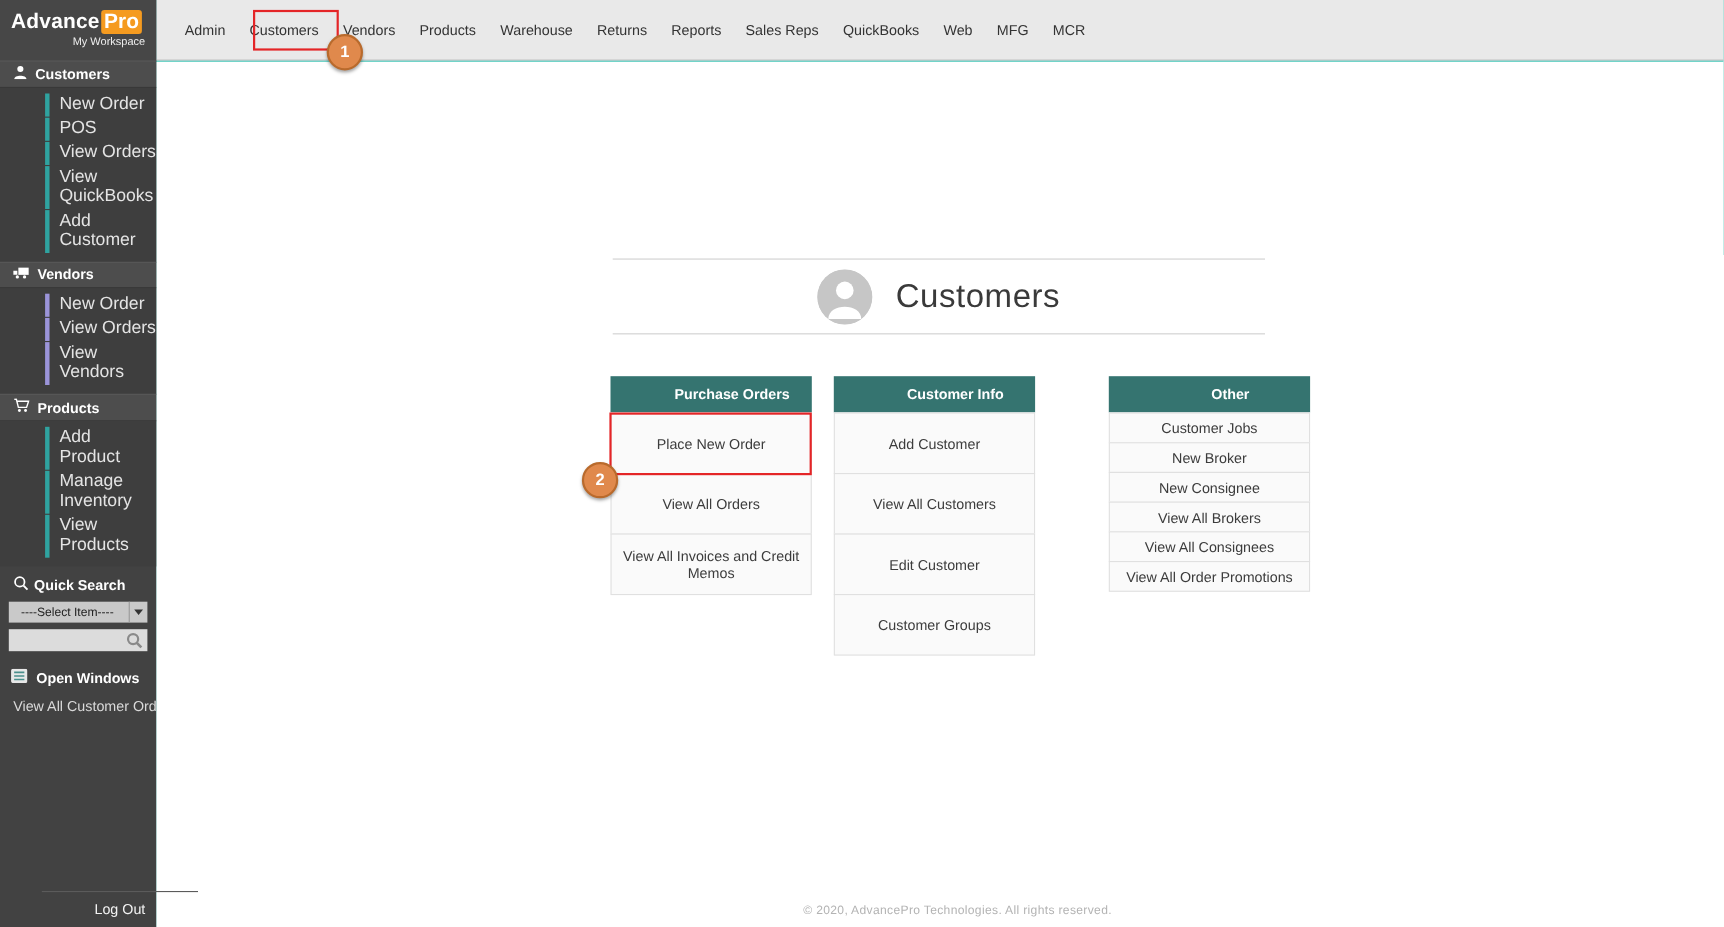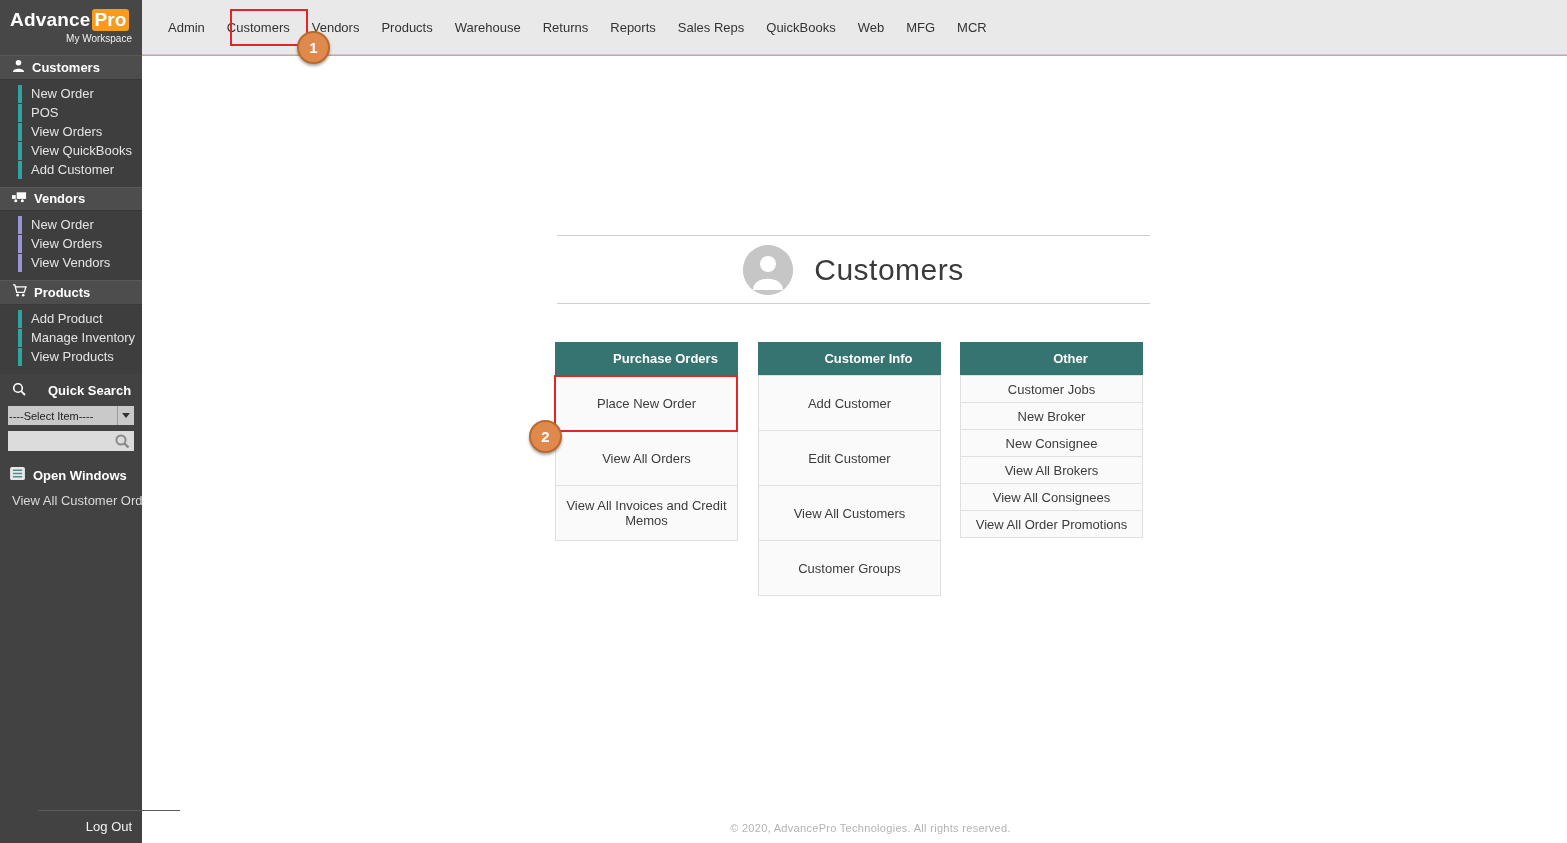--- a/index.html
+++ b/index.html
@@ -1,39 +1,39 @@
 <!DOCTYPE html>
 <html><head>
 <meta charset="utf-8">
 <style>
   * { margin:0; padding:0; box-sizing:border-box; }
   html,body { width:1567px; height:843px; }
   body { font-family:"Liberation Sans", sans-serif; background:#fff; overflow:hidden; }
-  .page { position:relative; width:1567px; height:843px; background:#eab308; }
+  .page { position:relative; width:1567px; height:843px; background:#14b8a6; }
 
   
   .sidebar { position:absolute; left:0; top:0; width:142px; height:843px; background:#424242; z-index:2; }
   .logo { height:55px; background:#474747; padding:9px 8px 0 10px; }
   .logo-line { display:flex; align-items:center; }
   .logo-advance { color:#fff; font-size:19px; font-weight:bold; letter-spacing:.2px; }
   .logo-pro { color:#fff; font-size:19px; font-weight:bold; background:#f59b20; border-radius:3px; padding:0 3px; margin-left:1px; }
   .logo-sub { color:#f0f0f0; font-size:10px; text-align:right; margin-top:2px; padding-right:2px; }
 
   .side-header { background:#4d4d4d; border-top:1px solid #585858; border-bottom:1px solid #383838;
                  color:#fff; font-weight:bold; font-size:13px; padding:3px 8px 4px 12px;
                  display:flex; align-items:center; gap:7px; }
   .side-header svg { flex:0 0 auto; }
   .side-items { background:#3e3e3e; padding:5px 0 7px 18px; }
-  .side-item { border-left:4px solid #2fa3a0; color:#e4e4e4; font-size:13px; padding:1px 0 2px 9px; margin-bottom:1px; cursor:pointer; }
+  .side-item { border-left:4px solid #2fa3a0; color:#e4e4e4; font-size:16px; padding:1px 0 2px 9px; margin-bottom:1px; cursor:pointer;margin-left:23px; }
   .accent-lavender .side-item { border-left-color:#9b94d9; }
 
   .qs-block { padding:6px 8px 8px 8px; }
-  .qs-header { color:#fff; font-weight:bold; font-size:13px; display:flex; align-items:center; gap:22px; padding:2px 0 7px 4px; }
+  .qs-header { color:#fff; font-weight:bold; font-size:13px; display:flex; align-items:center; gap:5px; padding:2px 0 7px 4px; }
   .qs-select { display:flex; align-items:center; background:#c9c9c9; height:19px; cursor:pointer; }
-  .qs-select-value { flex:1; font-size:11px; color:#222; padding-left:1px; white-space:nowrap; overflow:hidden; }
+  .qs-select-value { flex:1; font-size:11px; color:#222; padding-left:11px; white-space:nowrap; overflow:hidden; }
   .qs-select-arrow { width:17px; align-self:stretch; border-left:1px solid #9a9a9a; display:flex; align-items:center; justify-content:center; }
   .qs-select-arrow i { width:0; height:0; border-left:4px solid transparent; border-right:4px solid transparent; border-top:5px solid #333; }
   .qs-input-wrap { position:relative; margin-top:6px; }
   .qs-input { width:100%; height:20px; background:#dcdcdc; border:none; outline:none; padding:0 22px 0 6px; font-size:12px; color:#333; }
   .qs-input-icon { position:absolute; right:4px; top:2px; }
 
   .ow-header { color:#fff; font-weight:bold; font-size:13px; display:flex; align-items:center; gap:8px; padding:8px 0 6px 10px; }
   .ow-item { color:#d9d9d9; font-size:13px; padding:4px 0 4px 12px; white-space:nowrap; overflow:hidden; cursor:pointer; }
 
   .logout { position:absolute; left:0; bottom:0; width:100%; border-top:1px solid #5b5b5b;
@@ -51,21 +51,21 @@
   .content { position:absolute; left:142px; top:56px; width:1425px; height:787px; background:#fff; }
   .rule { position:absolute; left:415px; width:593px; height:1px; background:#cfcfcf; }
   .rule-top { top:179px; }
   .rule-bottom { top:247px; }
   .page-header { position:absolute; left:415px; top:180px; width:593px; height:67px;
                  display:flex; align-items:center; justify-content:center; gap:21px; }
   .avatar { width:50px; height:50px; border-radius:50%; background:#c6c6c6; overflow:hidden; flex:0 0 auto; }
   .page-title { font-size:30px; color:#3a3a3a; letter-spacing:.5px; }
 
   .menu-col { position:absolute; width:183px; top:286px; }
-  .col-1 { left:413px; } .col-2 { left:616px; } .col-3 { left:818px; }
+  .col-1 { left:413px; } .col-2 { left:616px; } .col-3 { left:866px; }
   .menu-col-header { background:#357470; color:#fff; font-weight:bold; font-size:13px; text-align:center;
                      height:33px; display:flex; align-items:center; justify-content:center; margin-bottom:1px;padding-left:38px; }
   .menu-cell { background:#fafafa; border:1px solid #e0e0e0; margin-top:-1px; color:#3c3c3c; font-size:13px;
                display:flex; align-items:center; justify-content:center; text-align:center; cursor:pointer;
                padding:0 5px; }
   .menu-cell.tall { height:56px; }
   .menu-cell.short { height:28px; padding:0 6px; }
 
   .footer-note { position:absolute; left:16px; top:766px; width:1425px; text-align:center;
                  color:#b3b3b3; font-size:11px; letter-spacing:.3px; }
@@ -229,22 +229,22 @@
     <div class="menu-col col-1">
       <div class="menu-col-header">Purchase Orders</div>
       <div class="menu-cell tall">Place New Order</div>
       <div class="menu-cell tall">View All Orders</div>
       <div class="menu-cell tall">View All Invoices and Credit Memos</div>
     </div>
 
     <div class="menu-col col-2">
       <div class="menu-col-header">Customer Info</div>
       <div class="menu-cell tall">Add Customer</div>
+      <div class="menu-cell tall">View All Customers</div>
       <div class="menu-cell tall">Edit Customer</div>
-      <div class="menu-cell tall">View All Customers</div>
       <div class="menu-cell tall">Customer Groups</div>
     </div>
 
     <div class="menu-col col-3">
       <div class="menu-col-header">Other</div>
       <div class="menu-cell short">Customer Jobs</div>
       <div class="menu-cell short">New Broker</div>
       <div class="menu-cell short">New Consignee</div>
       <div class="menu-cell short">View All Brokers</div>
       <div class="menu-cell short">View All Consignees</div>

